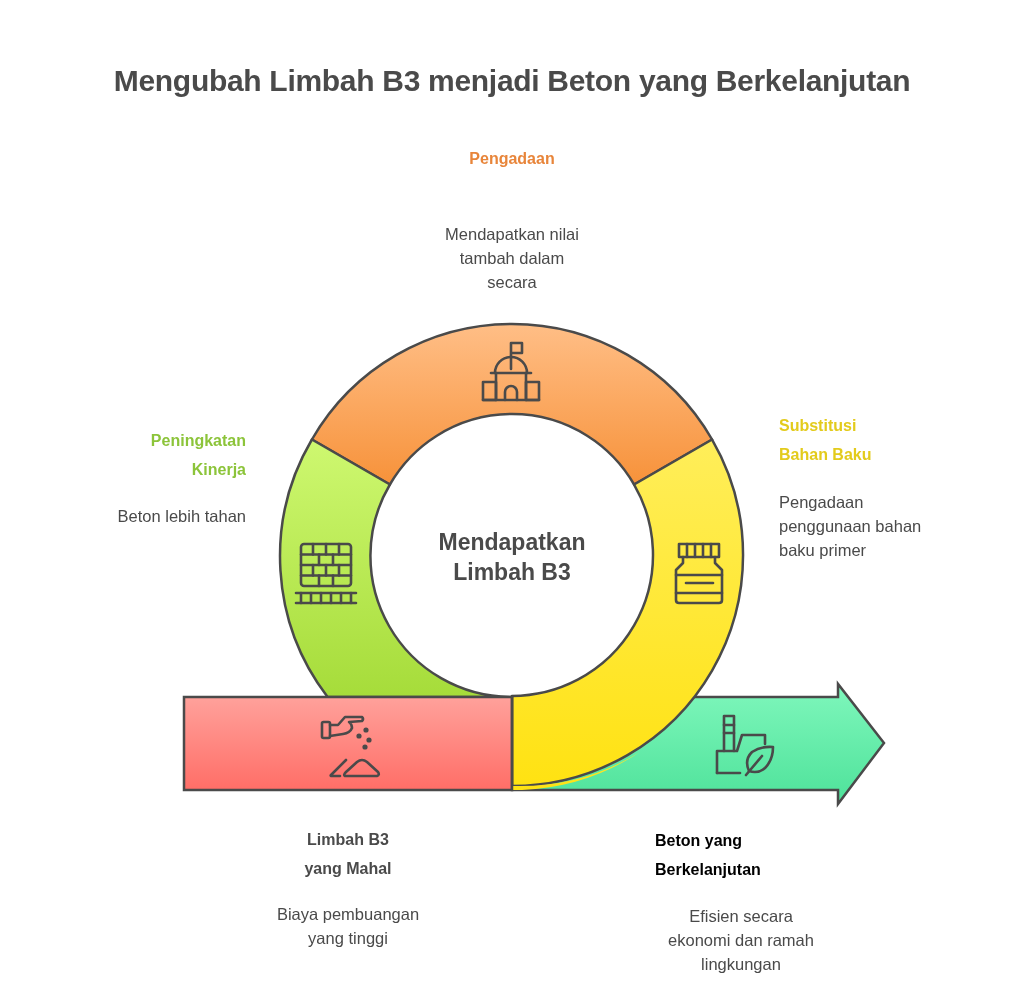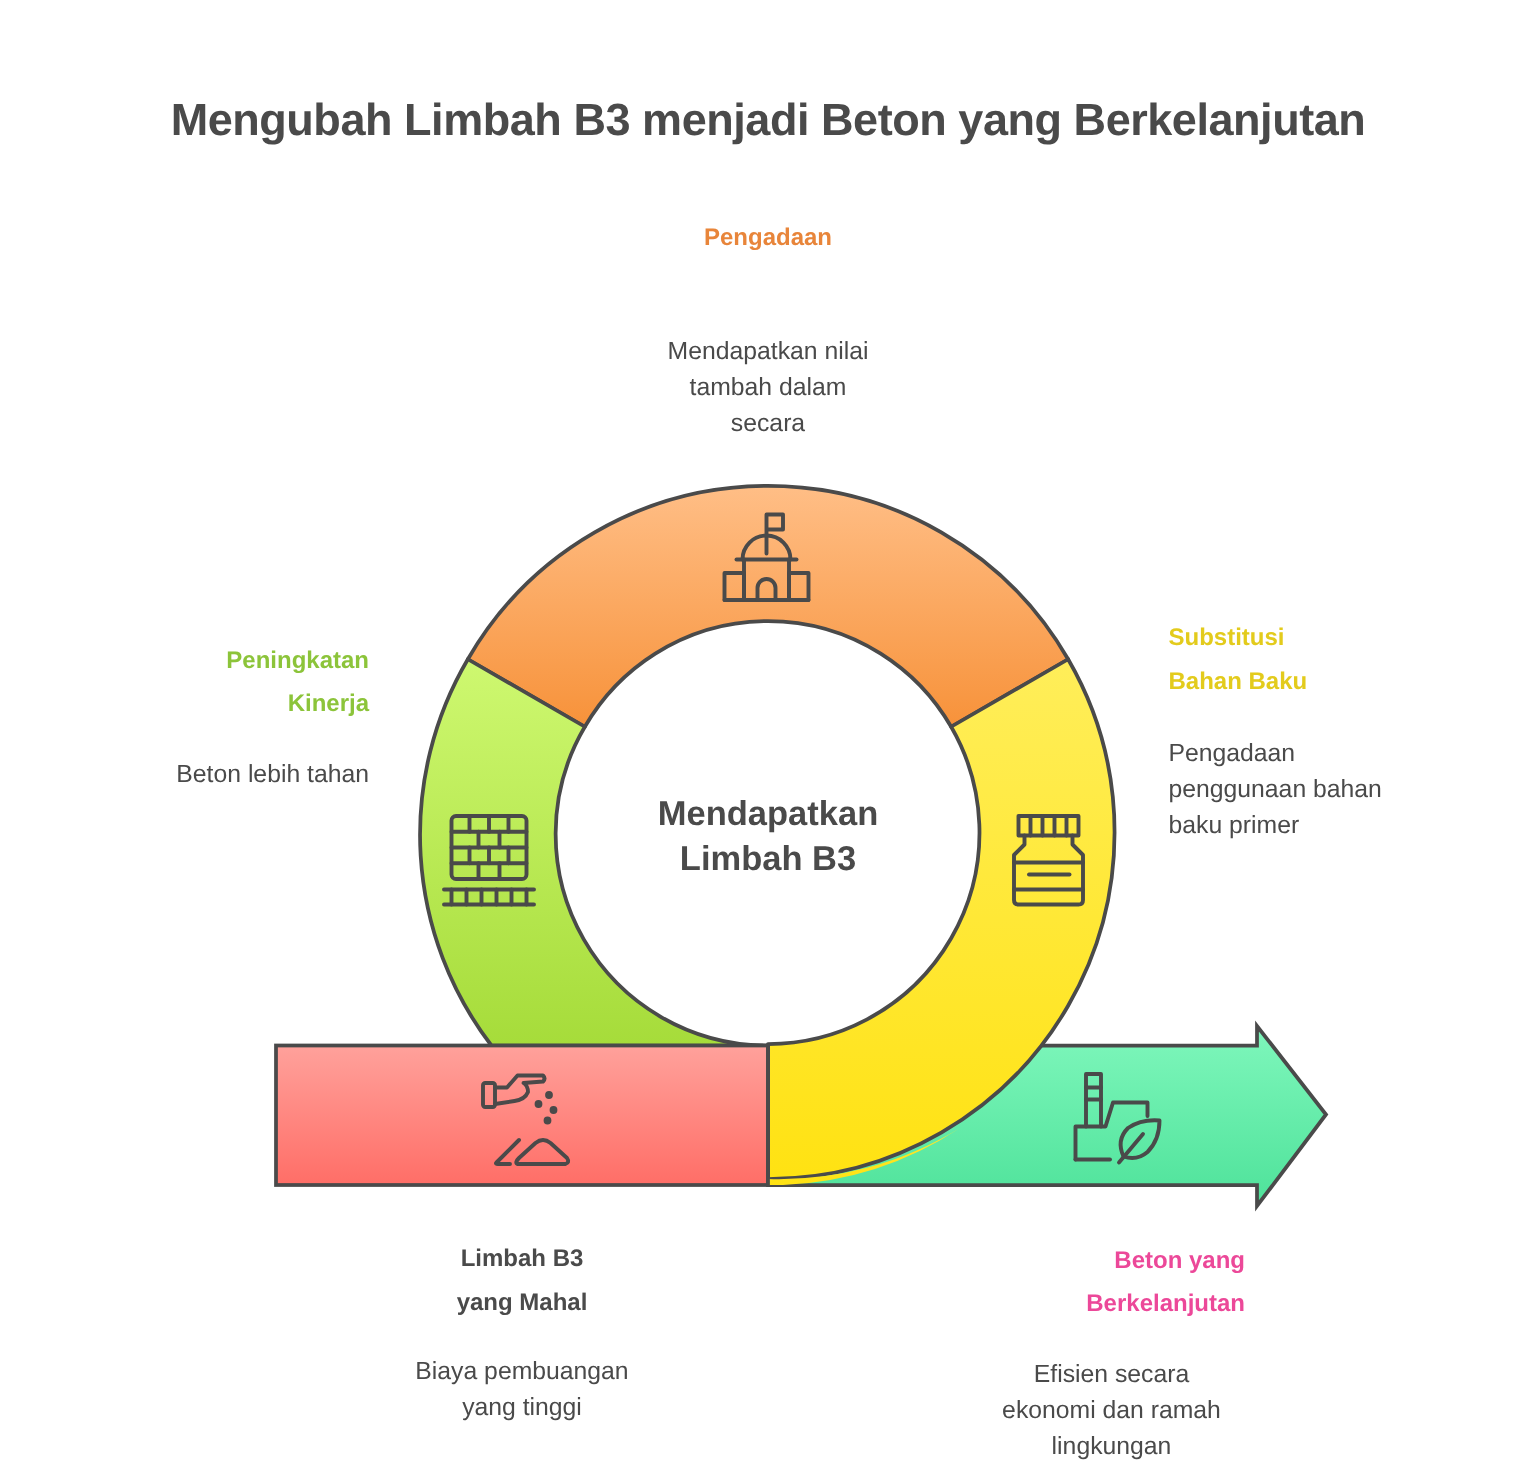--- a/index.html
+++ b/index.html
@@ -140,21 +140,21 @@
 
 <div class="hdr" style="left:248px; top:825px; width:200px; text-align:center; color:#4a4a4a;">
   <div>Limbah B3</div>
   <div>yang Mahal</div>
 </div>
 <div class="desc" style="left:248px; top:902px; width:200px; text-align:center;">
   <div>Biaya pembuangan</div>
   <div>yang tinggi</div>
 </div>
 
-<div class="hdr" style="left:610px; top:826px; width:220px; text-align:right; color:#ec4899;">
+<div class="hdr" style="left:655px; top:826px; width:220px; text-align:left; color:#000000;">
   <div>Beton yang</div>
   <div>Berkelanjutan</div>
 </div>
 <div class="desc" style="left:631px; top:904px; width:220px; text-align:center;">
   <div>Efisien secara</div>
   <div>ekonomi dan ramah</div>
   <div>lingkungan</div>
 </div>
 
 </body></html>

